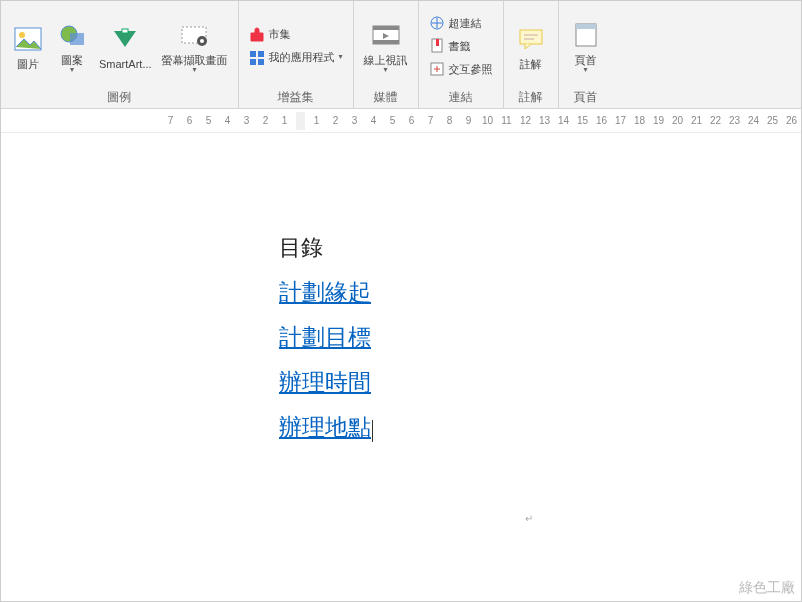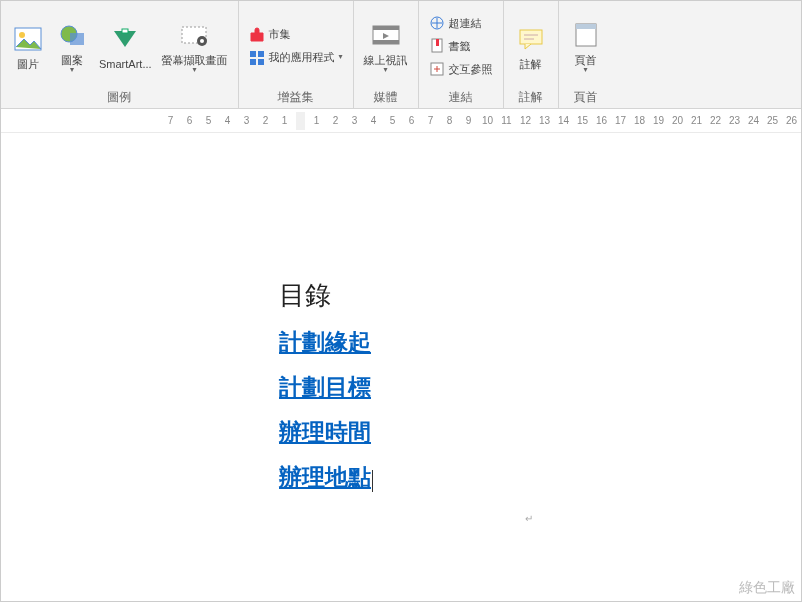--- a/index.html
+++ b/index.html
@@ -129,34 +129,32 @@
   .margin-corner {
     position: absolute;
     left: 268px;
     top: 90px;
     width: 14px;
     height: 14px;
     border-left: 1px solid #bbb;
     border-bottom: 1px solid #bbb;
   }
   .toc-title {
-    font-size: 26px;
+    font-size: 22px;
     color: #222;
     margin-bottom: 14px;
     font-weight: 500;
-    margin-top: 45px;
   }
   .toc-link {
     display: block;
     font-size: 23px;
     color: #0563c1;
     text-decoration: underline;
     margin-bottom: 14px;
     width: fit-content;
-    font-weight: bold;
   }
   .cursor-mark {
     display: inline-block;
     width: 1px;
     height: 22px;
     background: #333;
     vertical-align: middle;
     margin-left: 1px;
   }
   .watermark {

